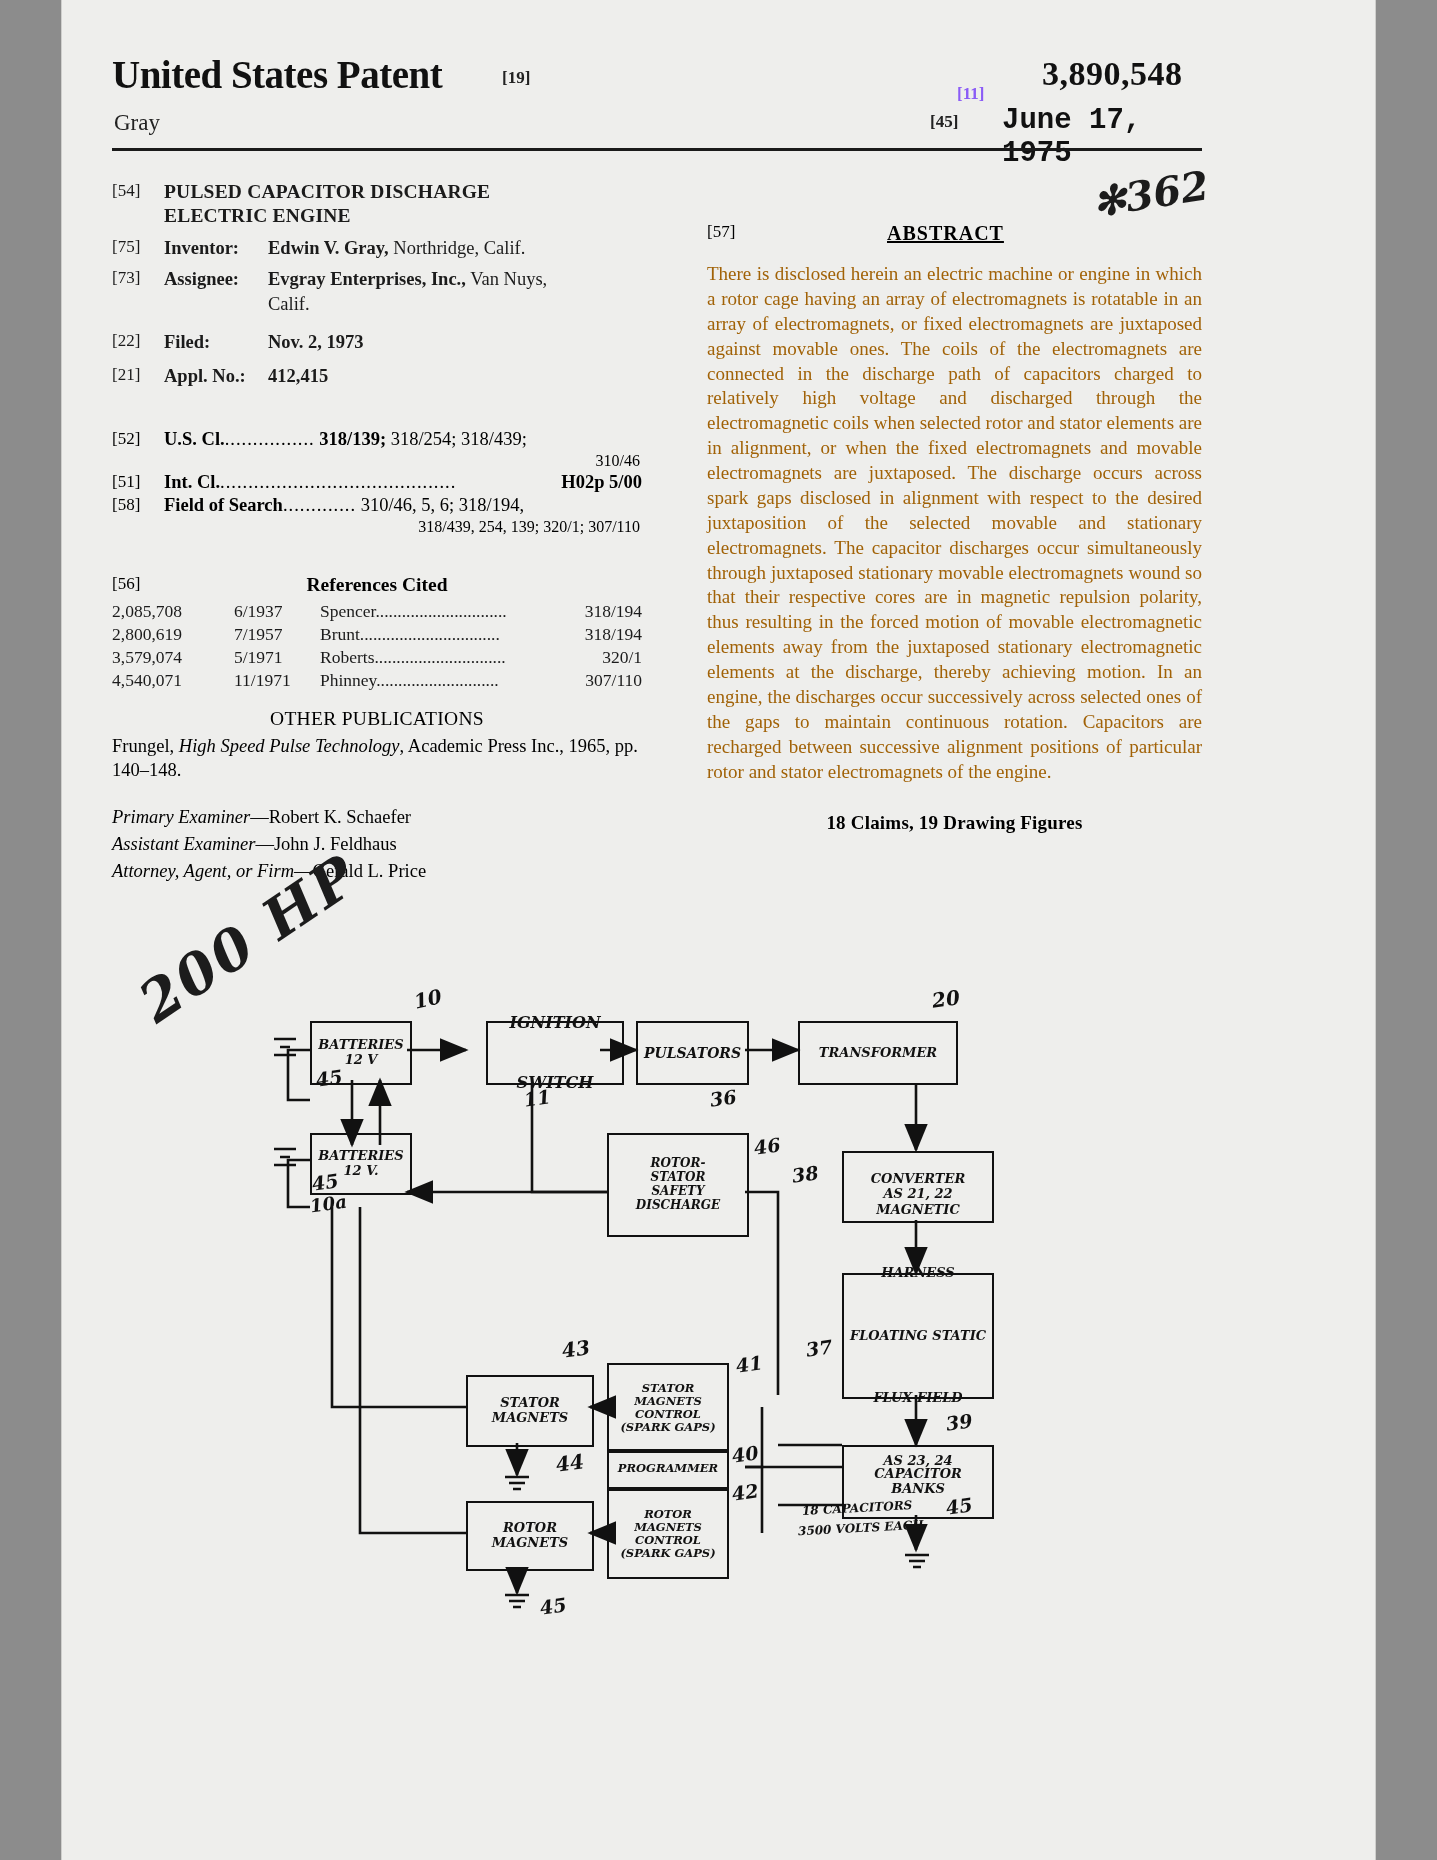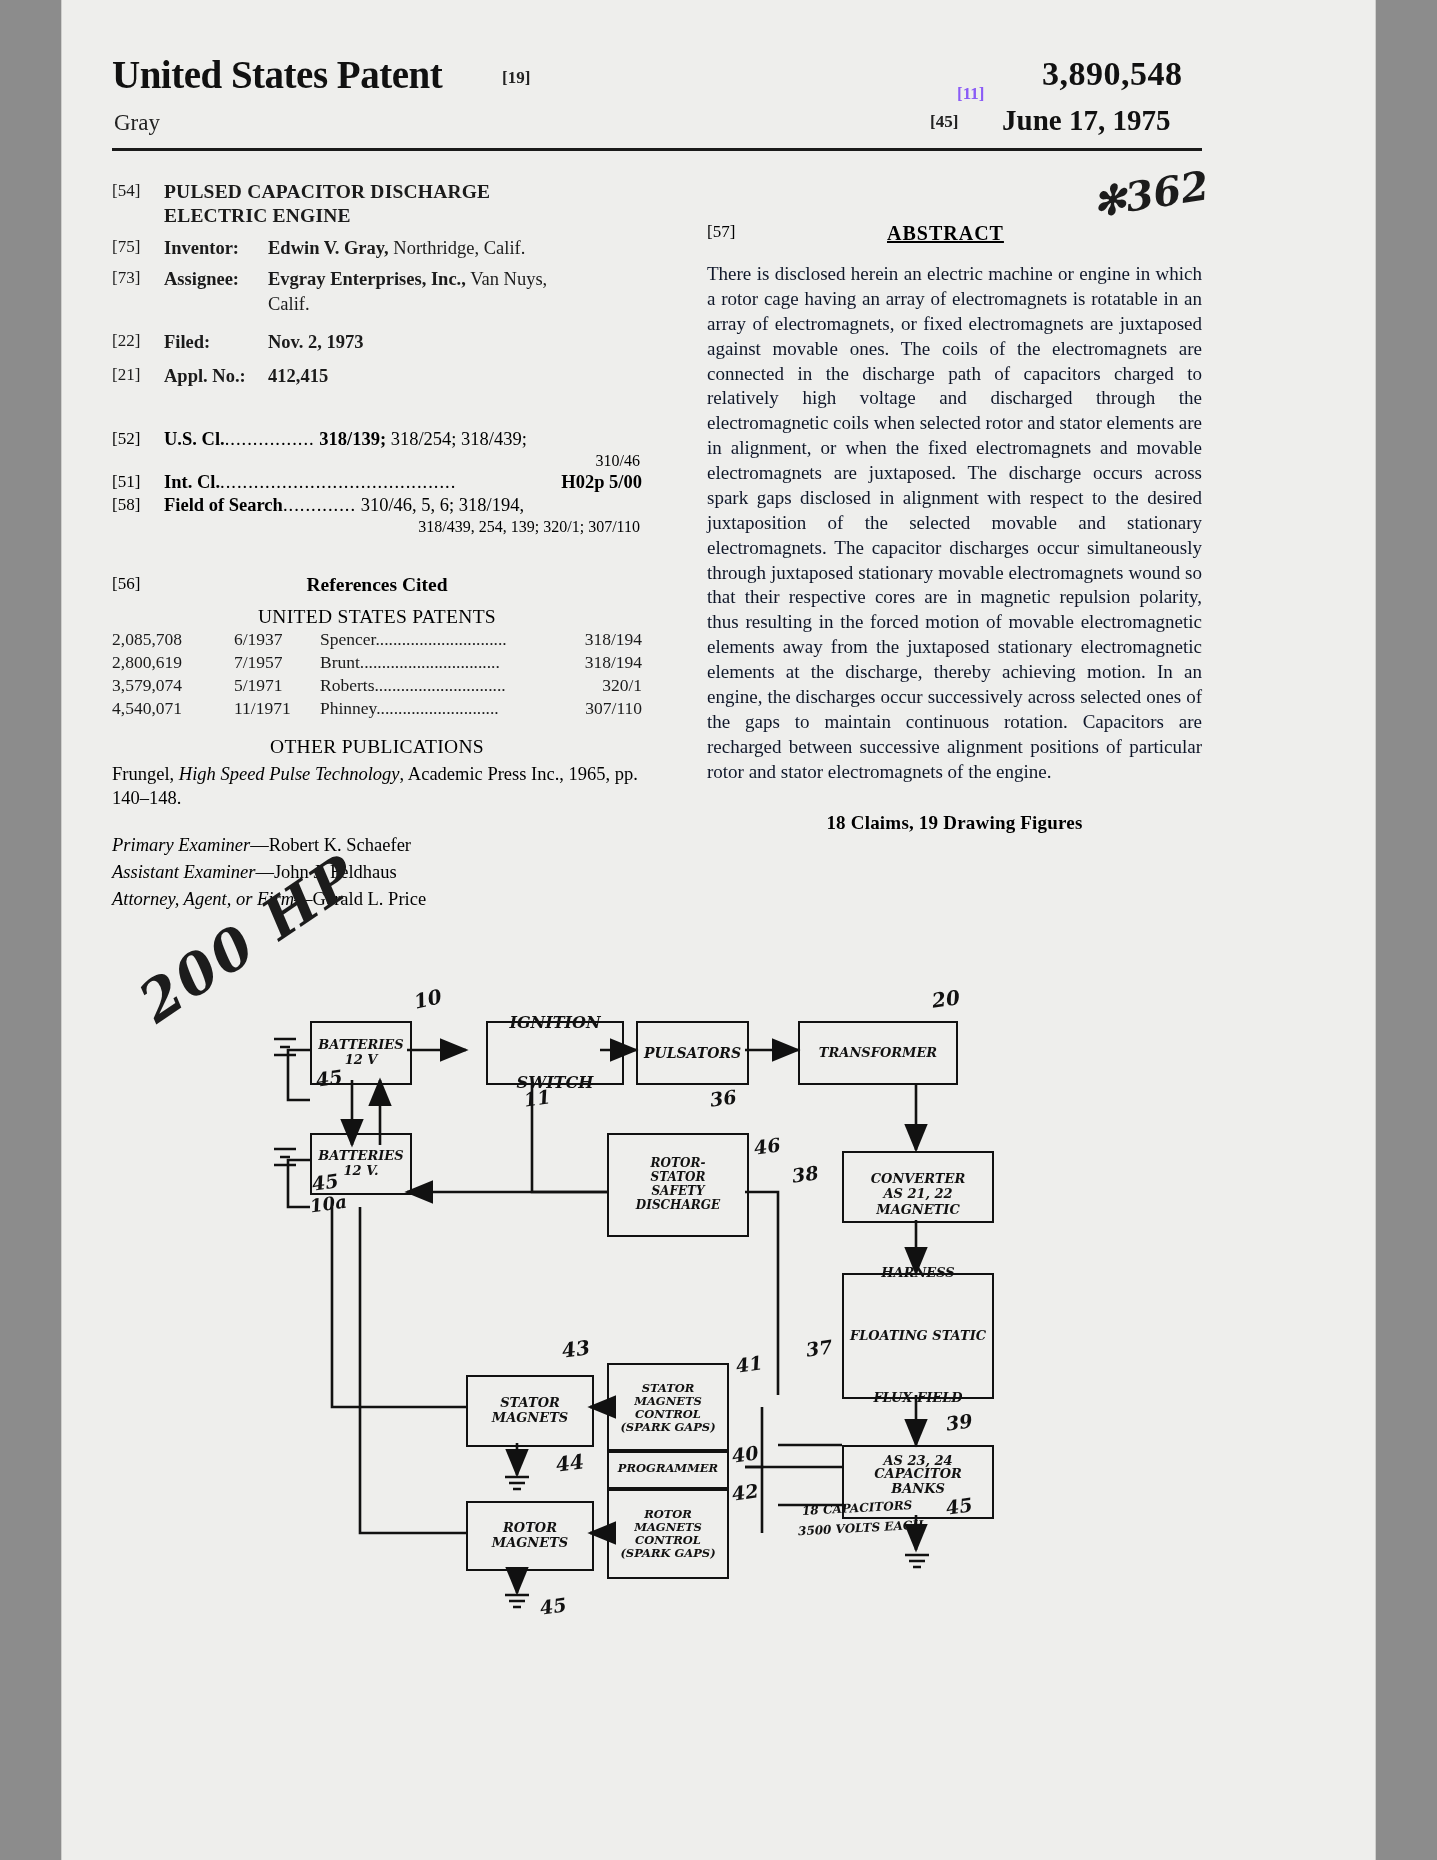--- a/index.html
+++ b/index.html
@@ -35,21 +35,21 @@
     font-weight:700;font-size:34px;color:#111;letter-spacing:0.5px;
   }
   .hdr-row2{position:relative;height:40px;margin-top:4px;}
   .inventor-name{
     position:absolute;left:2px;top:2px;font-size:23px;color:#222;
   }
   .date-tag{
     position:absolute;left:818px;top:4px;font-size:17px;font-weight:600;color:#222;
   }
   .pat-date{
-    position:absolute;left:890px;top:-4px;font-weight:700;font-size:29px;color:#111;
+    position:absolute;left:890px;top:-4px;font-weight:700;font-size:29px;color:#111;font-family:Liberation Mono, monospace;
   }
   .rule{
     position:absolute;left:50px;top:148px;width:1090px;height:0;
     border-top:3px solid #1a1a1a;
   }
   
   .colL{position:absolute;left:50px;top:180px;width:530px;}
   .colR{position:absolute;left:645px;top:222px;width:495px;}
 
   .bib{font-size:18.5px;color:#1b1b1b;line-height:1.32;}
@@ -80,21 +80,21 @@
   .reftab .c-cls{text-align:right;width:90px;}
   .pub{font-size:18.5px;line-height:1.3;margin-top:4px;}
   .it{font-style:italic;}
   .exam{font-size:18.5px;line-height:1.45;margin-top:22px;}
 
   
   .abs-hd{position:relative;height:34px;font-size:19px;}
   .abs-tag{position:absolute;left:0;top:0;font-size:17px;}
   .abs-word{position:absolute;left:180px;top:0;font-weight:700;font-size:20px;letter-spacing:1px;text-decoration:underline;}
   .abs-body{
-    font-size:19px;line-height:1.31;text-align:justify;color:#0f172a;margin-top:6px;
+    font-size:19px;line-height:1.31;text-align:justify;color:#a16207;margin-top:6px;
   }
   .claims{
     text-align:center;font-weight:700;font-size:19px;margin-top:28px;letter-spacing:0.2px;
   }
   
   .hw{
     font-family:"DejaVu Serif", serif;
     color:#1c1c1c;
   }
   .hw-362{
@@ -213,21 +213,20 @@
         </div>
       </div>
       <div class="rt" style="padding-right:2px">318/439, 254, 139; 320/1; 307/110</div>
     </div>
 
     <div style="margin-top:38px">
       <div style="position:relative;height:26px">
         <span style="position:absolute;left:0;top:0;font-size:17px">[56]</span>
         <div class="sec-hd">References Cited</div>
       </div>
-      <div class="sec-hd2" style="margin-top:6px">UNITED STATES PATENTS</div>
 
       <table class="reftab" style="margin-top:0">
         <tbody id="ref-rows">
             <tr>
               <td class="c-num">2,085,708</td>
               <td class="c-date">6/1937</td>
               <td class="c-name">Spencer..............................</td>
               <td class="c-cls">318/194</td>
             </tr>
             <tr>

